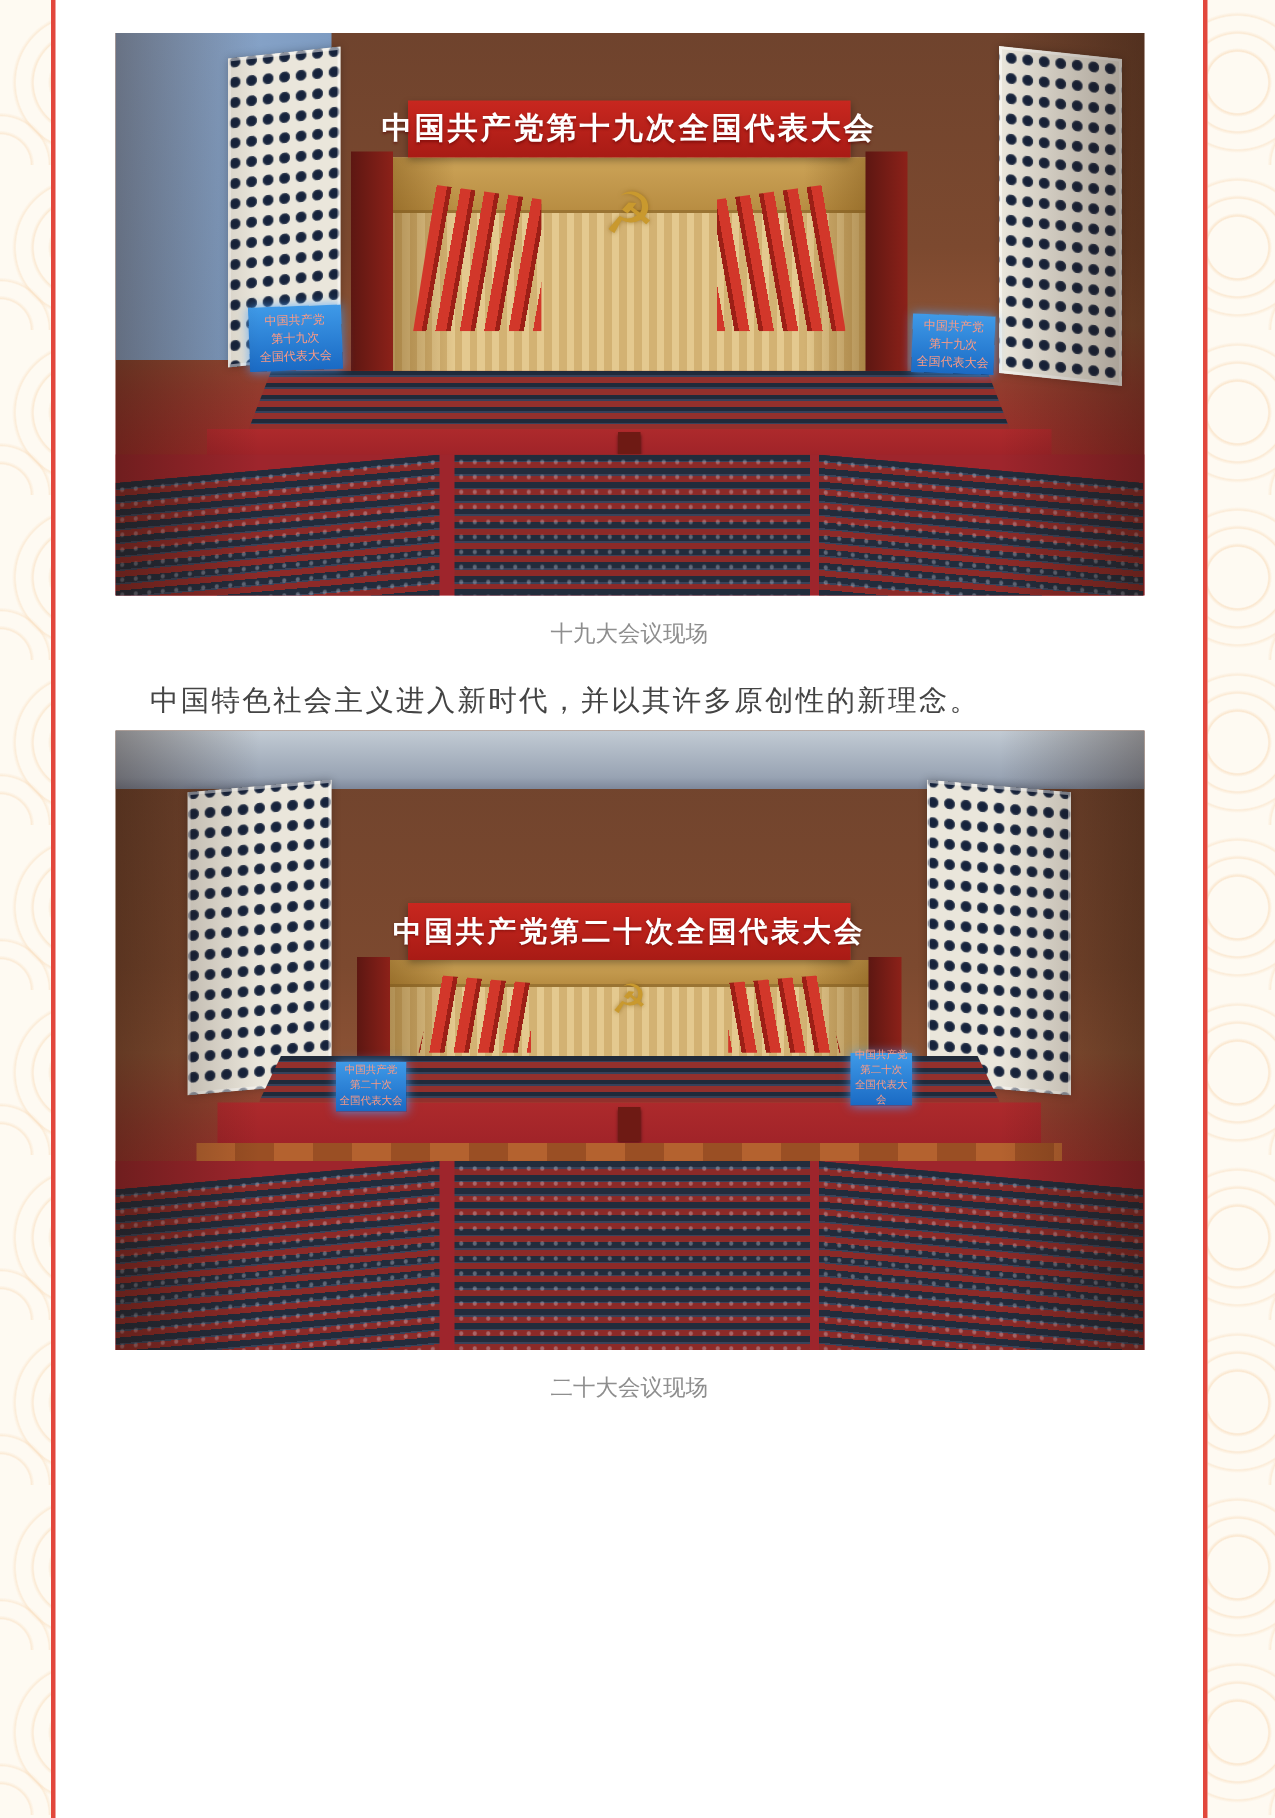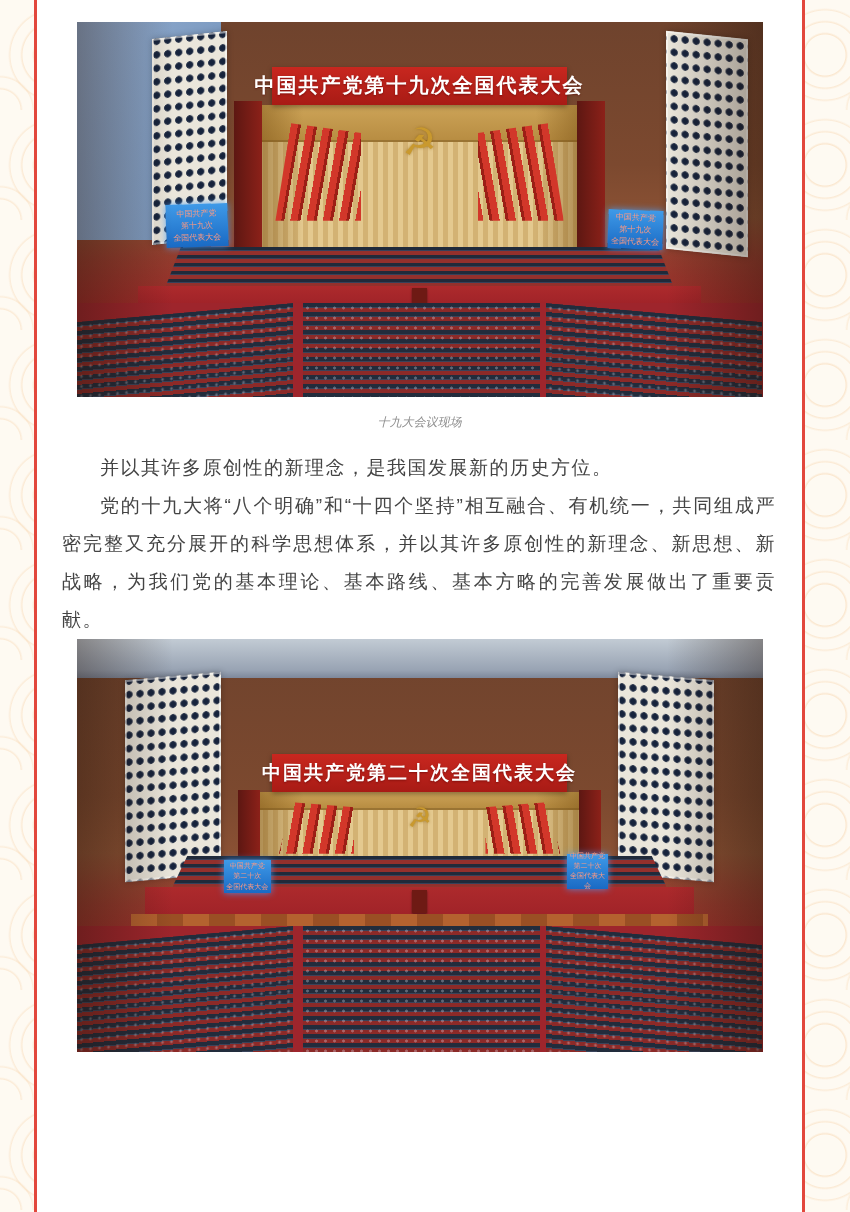--- a/index.html
+++ b/index.html
@@ -20,21 +20,21 @@
   }
   .article {
     width: 771px; margin-left: 34px; min-height: 1212px;
     background: #ffffff;
     border-left: 3px solid #e2473c; border-right: 3px solid #e2473c;
     padding-top: 22px;
   }
   figure { margin: 0; }
   .figcap {
     margin-top: 15px; text-align: center;
-    font-size: 12px; line-height: 21px; color: #8e8e8e; font-style: italic;
+    font-size: 15px; line-height: 21px; color: #8e8e8e;
   }
   .bodytext {
     margin-top: 16px; padding: 0 26px 0 25px;
     font-size: 19px; line-height: 38px; color: #444444;
     text-align: justify; letter-spacing: 1.5px;
   }
   .bodytext p { text-indent: 2em; margin: 0; }
 
   
   .scene {
@@ -193,22 +193,21 @@
       <div class="layer screen sR">
         <span>中国共产党</span>
         <span>第十九次</span>
         <span>全国代表大会</span>
       </div>
     </div>
     <figcaption class="figcap">十九大会议现场</figcaption>
   </figure>
 
   <div class="bodytext">
-    <p>并以其许多原创性的新理念，是我国发展新的历史方位。</p>
-    <p>党的十九大将“八个明确”和“十四个坚持”相互融合、有机统一，共同组成严密完整又充分展开的科学思想体系，并以其许多原创性的新理念、新思想、新战略，为我们党的基本理论、基本路线、基本方略的完善发展做出了重要贡献。</p>
+    <p>中国特色社会主义进入新时代，并以其许多原创性的新理念。</p>
   </div>
 
   <figure class="f20">
     <div class="scene">
       <div class="layer ceiling"></div>
       <div class="layer pillar pL"></div>
       <div class="layer pillar pR"></div>
       <div class="layer curtain"></div>
       <div class="layer sidecurtain cL"></div>
       <div class="layer sidecurtain cR"></div>
@@ -230,15 +229,16 @@
         <span>中国共产党</span>
         <span>第二十次</span>
         <span>全国代表大会</span>
       </div>
       <div class="layer screen sR">
         <span>中国共产党</span>
         <span>第二十次</span>
         <span>全国代表大会</span>
       </div>
     </div>
+    <figcaption class="figcap">二十大会议现场</figcaption>
   </figure>
 
 </div>
 
 </body></html>

